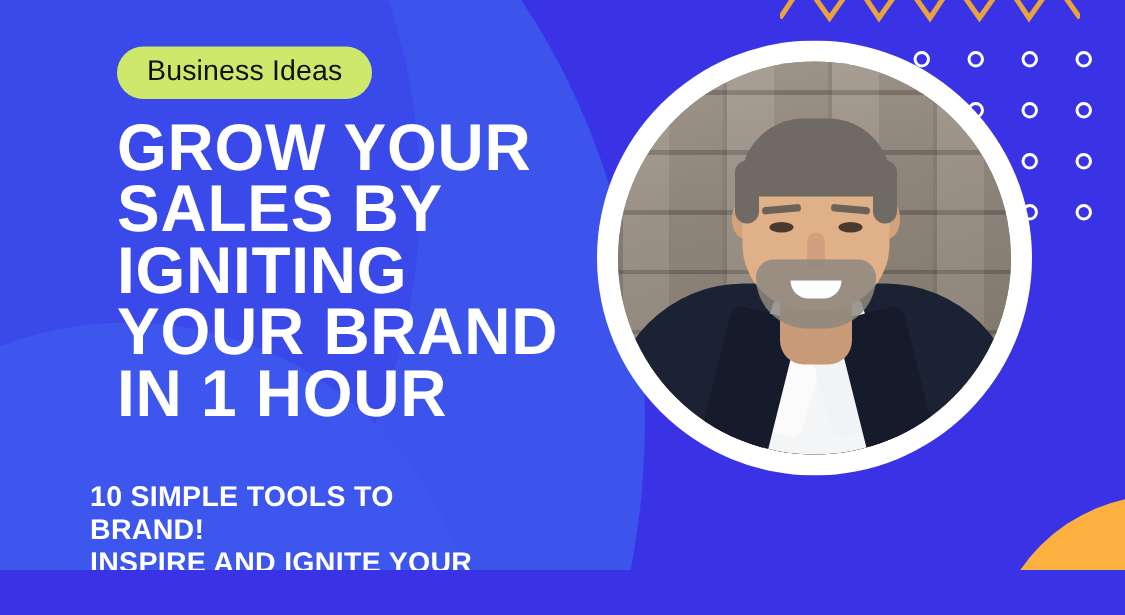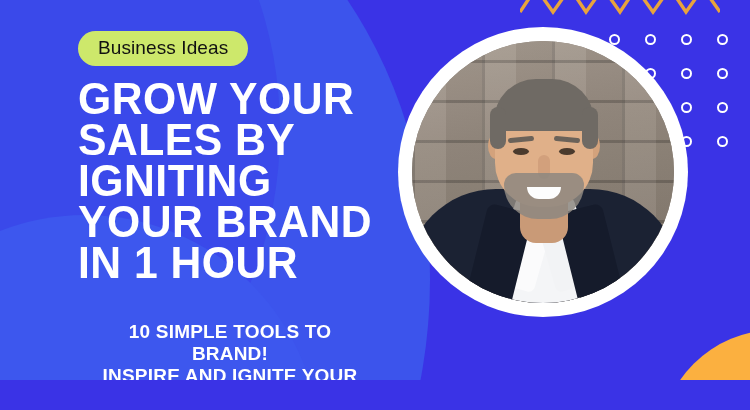--- a/index.html
+++ b/index.html
@@ -217,21 +217,20 @@
     transform-origin:left top;
   }
   .headline div{white-space:nowrap;}
 
   
   .subtitle{
     position:absolute;
     left:60px;top:321px;
     width:340px;
     color:#ffffff;
-    text-align:center;
     font-weight:bold;
     font-size:19px;
     line-height:22px;
     letter-spacing:.2px;
     text-transform:uppercase;
   }
 </style>
 </head>
 <body>
 

